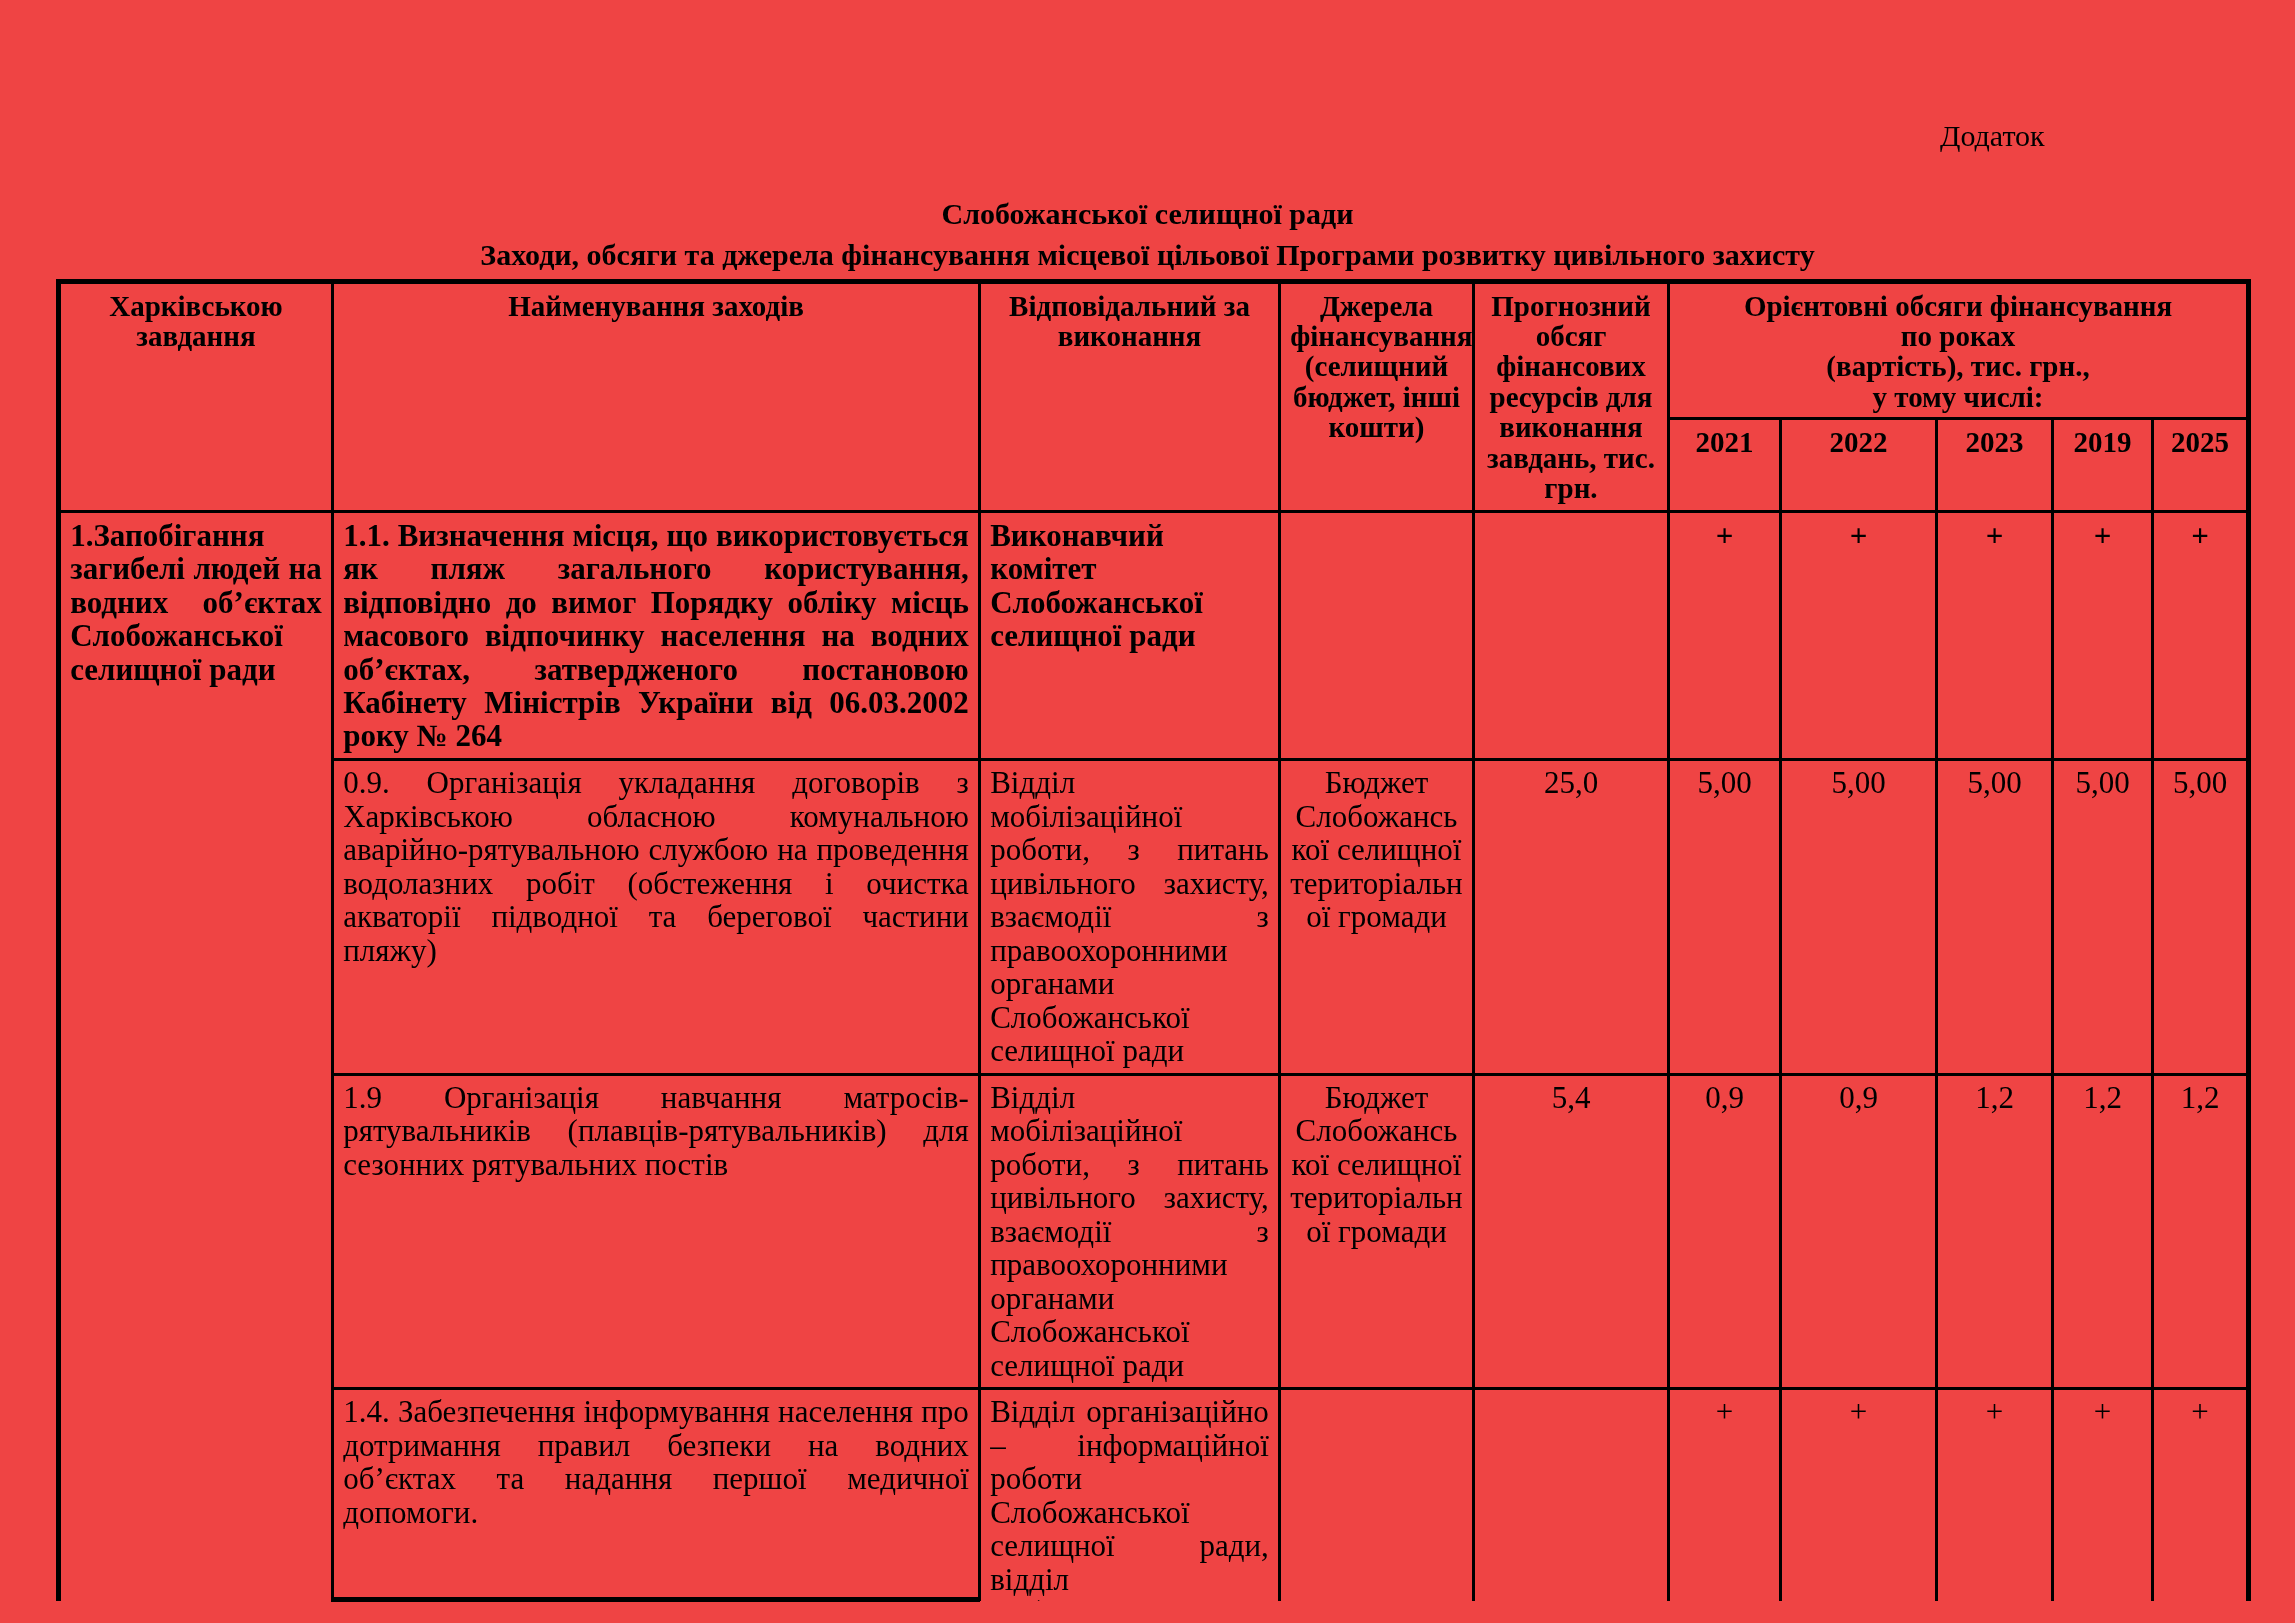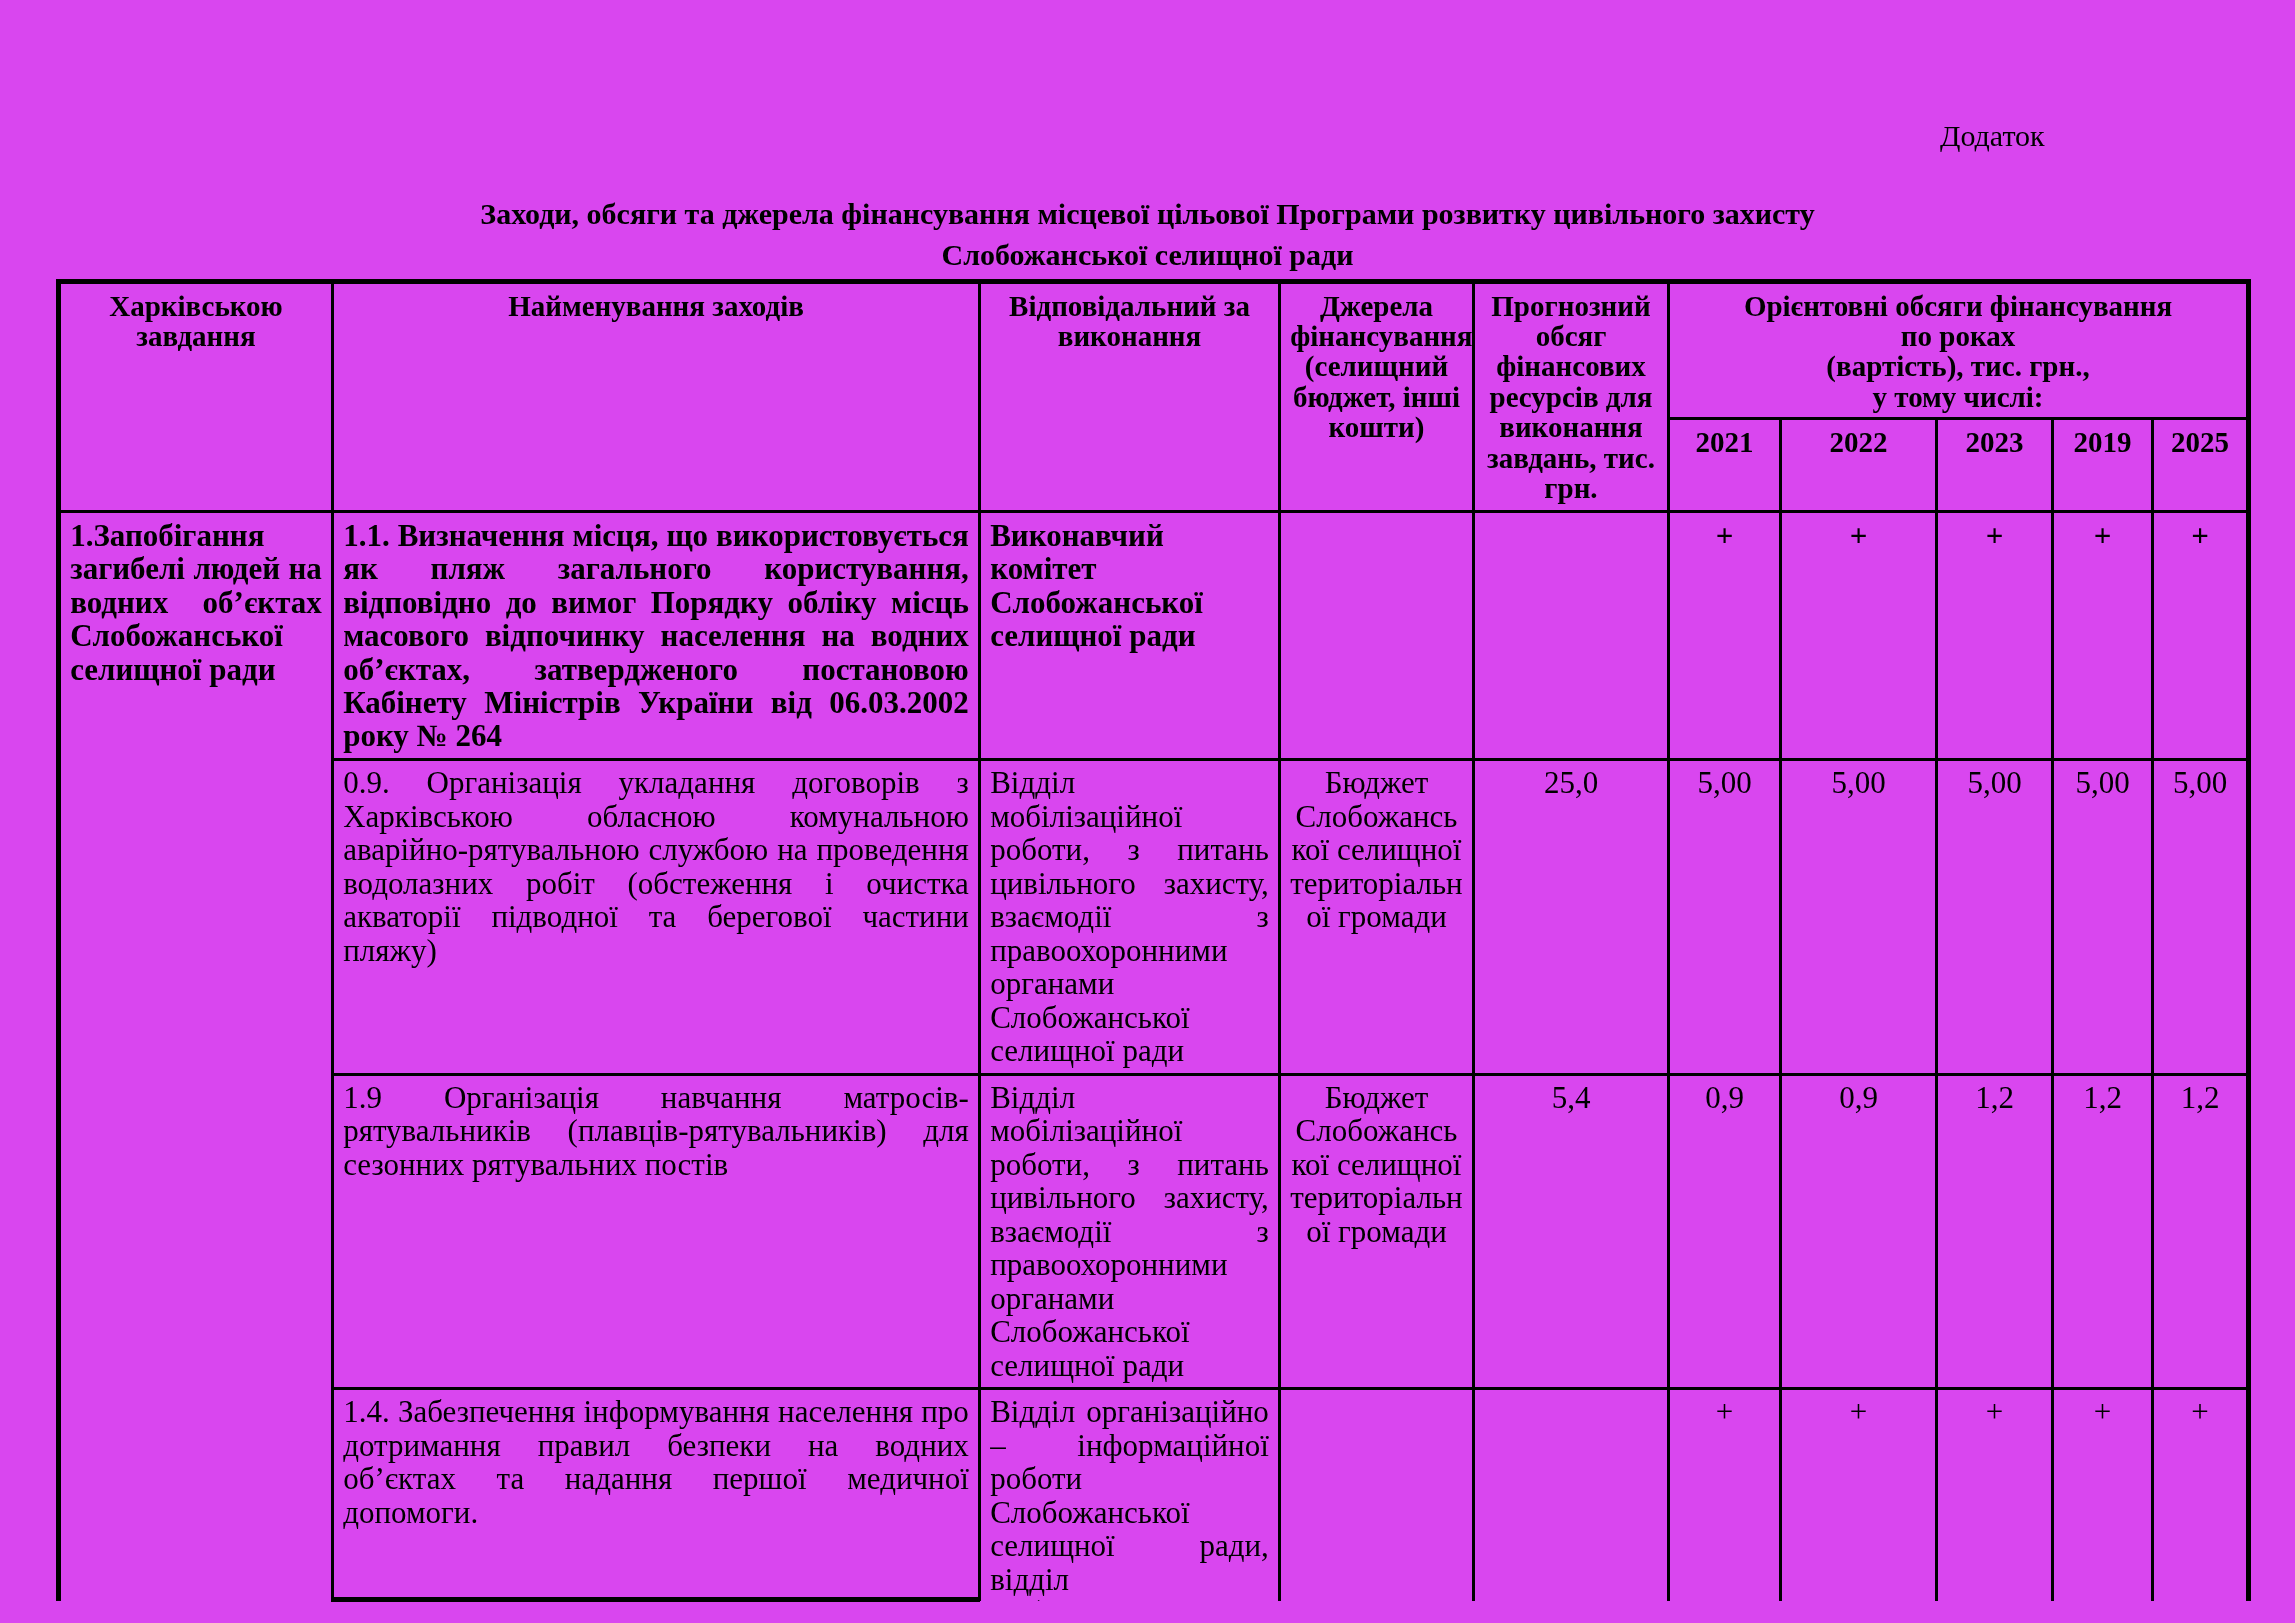--- a/index.html
+++ b/index.html
@@ -1,20 +1,20 @@
 <!DOCTYPE html>
 <html style="font-size:10.5px"><head>
 <meta charset="utf-8">
 <style>
   html, body { margin: 0; padding: 0; background: #e8e8e8; }
   .page {
     position: relative;
     width: 2295px;
     height: 1623px;
-    background: #d946ef;
+    background: #ef4444;
     font-family: "Liberation Serif", "DejaVu Serif", serif;
     color: #000;
     overflow: hidden;
   }
   .annex {
     position: absolute;
     top: 119px;
     left: 1940px;
     font-size: 30px;
     white-space: nowrap;
@@ -85,22 +85,22 @@
   }
 </style>
 </head>
 <body>
 
 <div class="page">
 
   <div class="annex">Додаток</div>
 
   <div class="title-block">
+    <div>Слобожанської селищної ради</div>
     <div>Заходи, обсяги та джерела фінансування місцевої цільової Програми розвитку цивільного захисту</div>
-    <div>Слобожанської селищної ради</div>
   </div>
 
   <div class="table-wrap">
     <table class="fin">
       <colgroup>
         <col style="width:274px">
         <col style="width:647px">
         <col style="width:300px">
         <col style="width:194px">
         <col style="width:195px">

